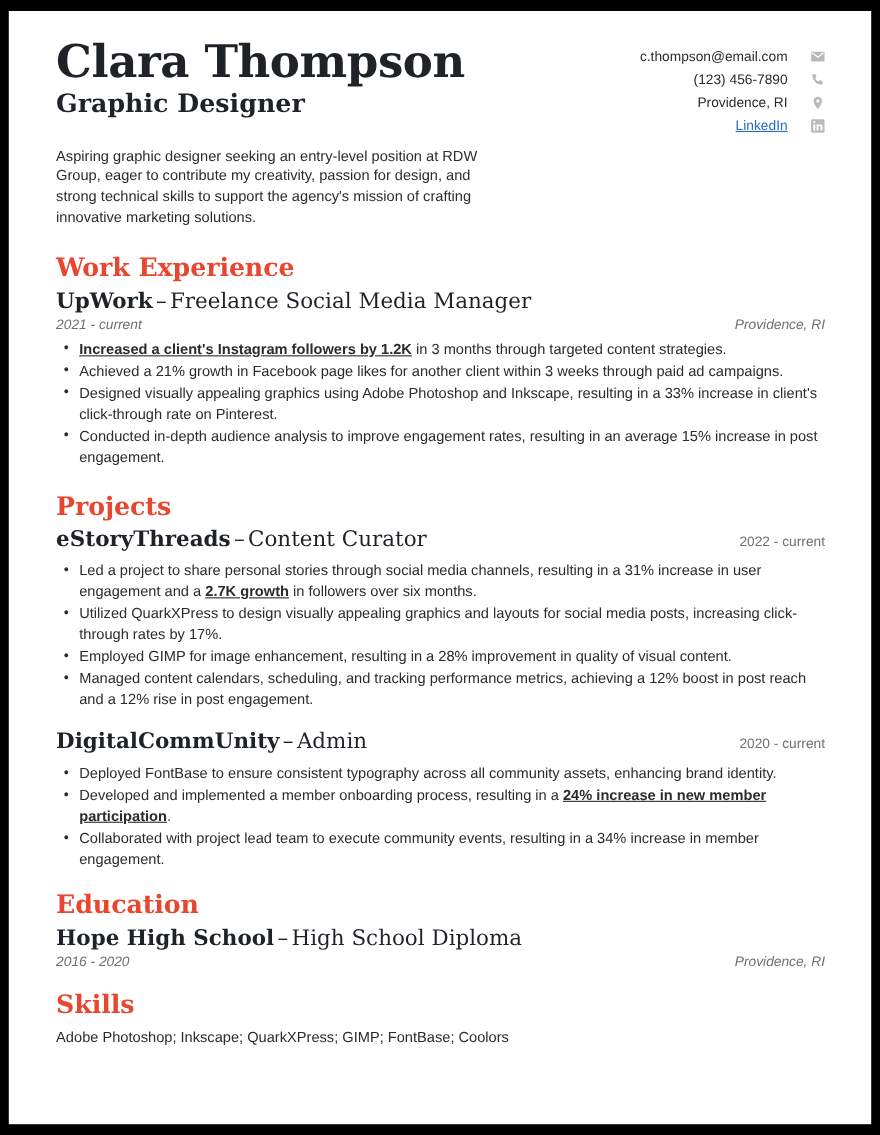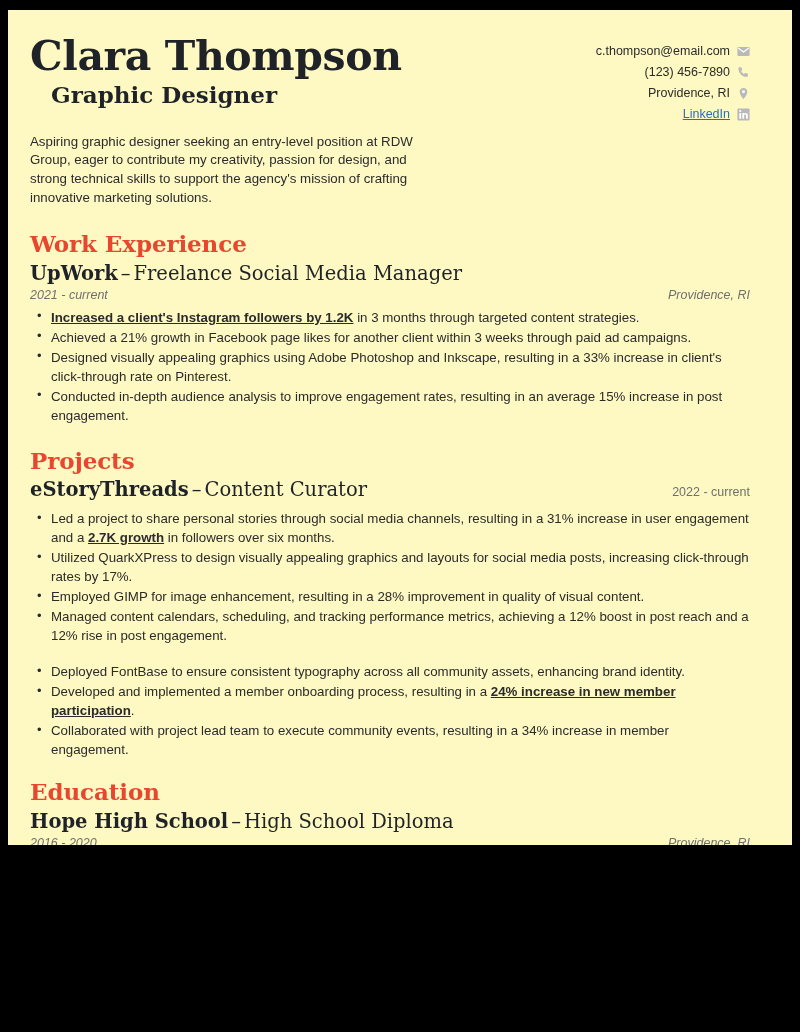--- a/index.html
+++ b/index.html
@@ -10,24 +10,24 @@
     height: 1032px;
     background: #000000;
     font-family: "Liberation Sans", sans-serif;
   }
 
   .page {
     position: absolute;
     left: 8px;
     top: 10px;
     width: 784px;
-    height: 835px;
-    background: #fef9c3;
+    height: 1012px;
+    background: #ffffff;
     overflow: hidden;
-    padding: 22px 42px 0 22px;
+    padding: 22px 42px 0 43px;
   }
 
   
   .header {
     display: flex;
     align-items: flex-start;
     justify-content: space-between;
   }
   .header-left { flex: 0 1 auto; padding-top: 2px; }
 
@@ -41,36 +41,35 @@
     white-space: nowrap;
   }
   .job-title {
     font-family: "DejaVu Serif", "Liberation Serif", serif;
     font-weight: bold;
     font-size: 23px;
     line-height: 1.2;
     color: #1f2328;
     margin-top: 3px;
     white-space: nowrap;
-    margin-left: 21px;
   }
 
   .contact {
     flex: 0 0 auto;
     padding-top: 10px;
     display: flex;
     flex-direction: column;
     align-items: flex-end;
     gap: 3px;
   }
   .contact-row {
     display: flex;
     align-items: center;
     justify-content: flex-end;
-    gap: 7px;
+    gap: 21px;
     font-size: 12.5px;
     color: #2b2b2b;
     line-height: 1.45;
     white-space: nowrap;
   }
   .contact-row a {
     color: #2a6ebb;
     text-decoration: underline;
     margin-left: 36px;
   }
@@ -267,20 +266,24 @@
             <div class="meta-right">2022 - current</div>
           </div>
           <ul class="bullets">
             <li><span>Led a project to share personal stories through social media channels, resulting in a 31% increase in user engagement and a </span><b>2.7K growth</b><span> in followers over six months.</span></li>
             <li><span>Utilized QuarkXPress to design visually appealing graphics and layouts for social media posts, increasing click-through rates by 17%.</span></li>
             <li><span>Employed GIMP for image enhancement, resulting in a 28% improvement in quality of visual content.</span></li>
             <li><span>Managed content calendars, scheduling, and tracking performance metrics, achieving a 12% boost in post reach and a 12% rise in post engagement.</span></li>
           </ul>
         </div>
         <div class="entry">
+          <div class="entry-head">
+            <div class="entry-title"><span class="org">DigitalCommUnity</span><span class="dash">–</span><span class="role">Admin</span></div>
+            <div class="meta-right">2020 - current</div>
+          </div>
           <ul class="bullets">
             <li><span>Deployed FontBase to ensure consistent typography across all community assets, enhancing brand identity.</span></li>
             <li><span>Developed and implemented a member onboarding process, resulting in a </span><b>24% increase in new member participation</b><span>.</span></li>
             <li><span>Collaborated with project lead team to execute community events, resulting in a 34% increase in member engagement.</span></li>
           </ul>
         </div>
       </div>
       <div class="section tight">
         <div class="section-title">Education</div>
         <div class="entry">

